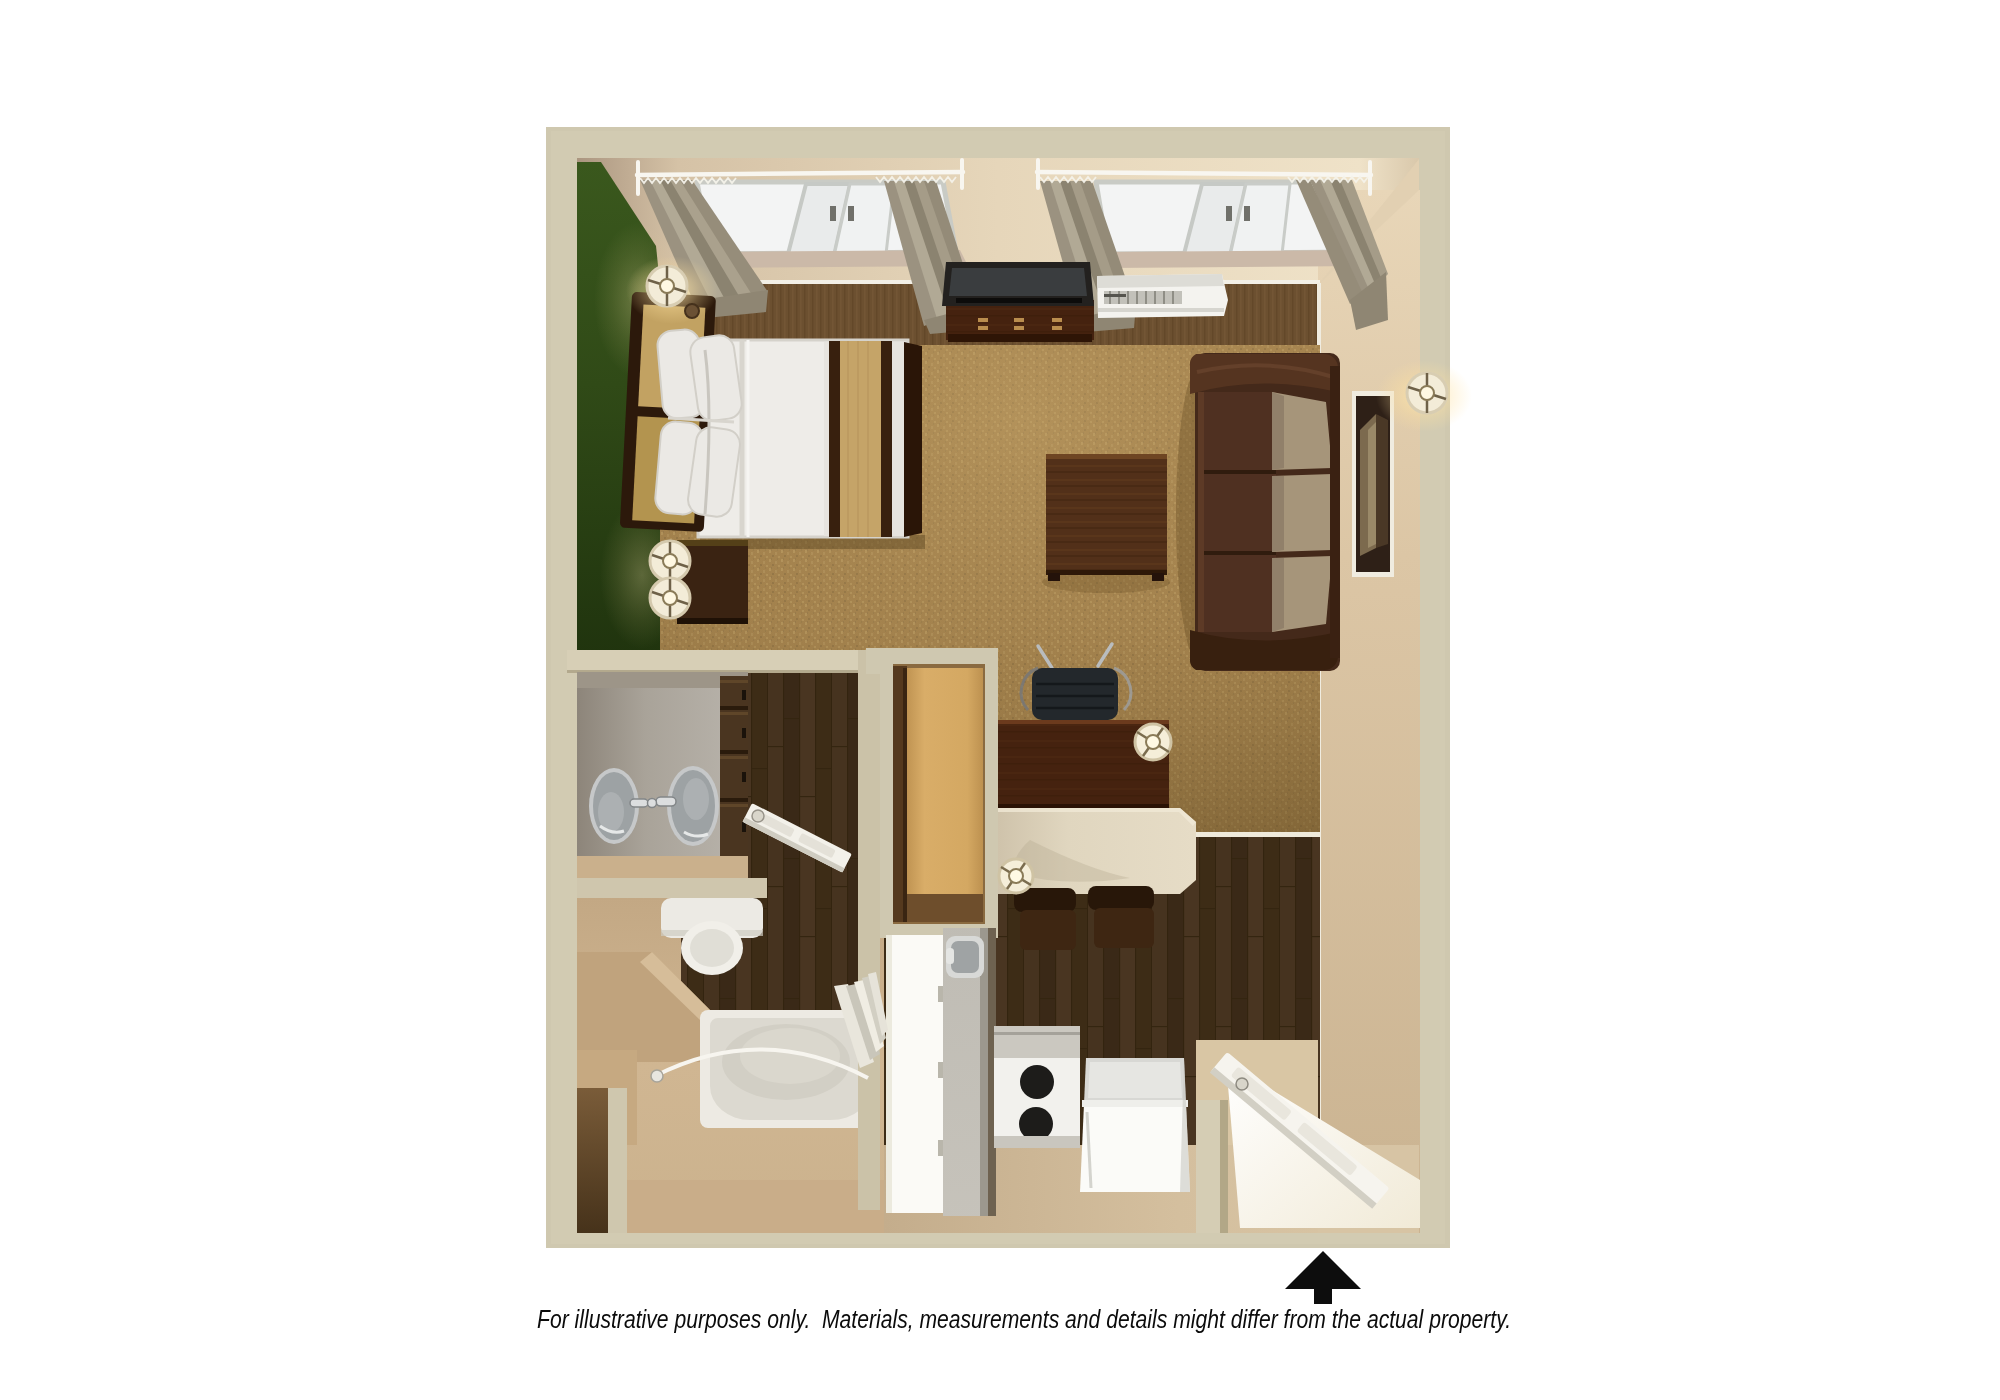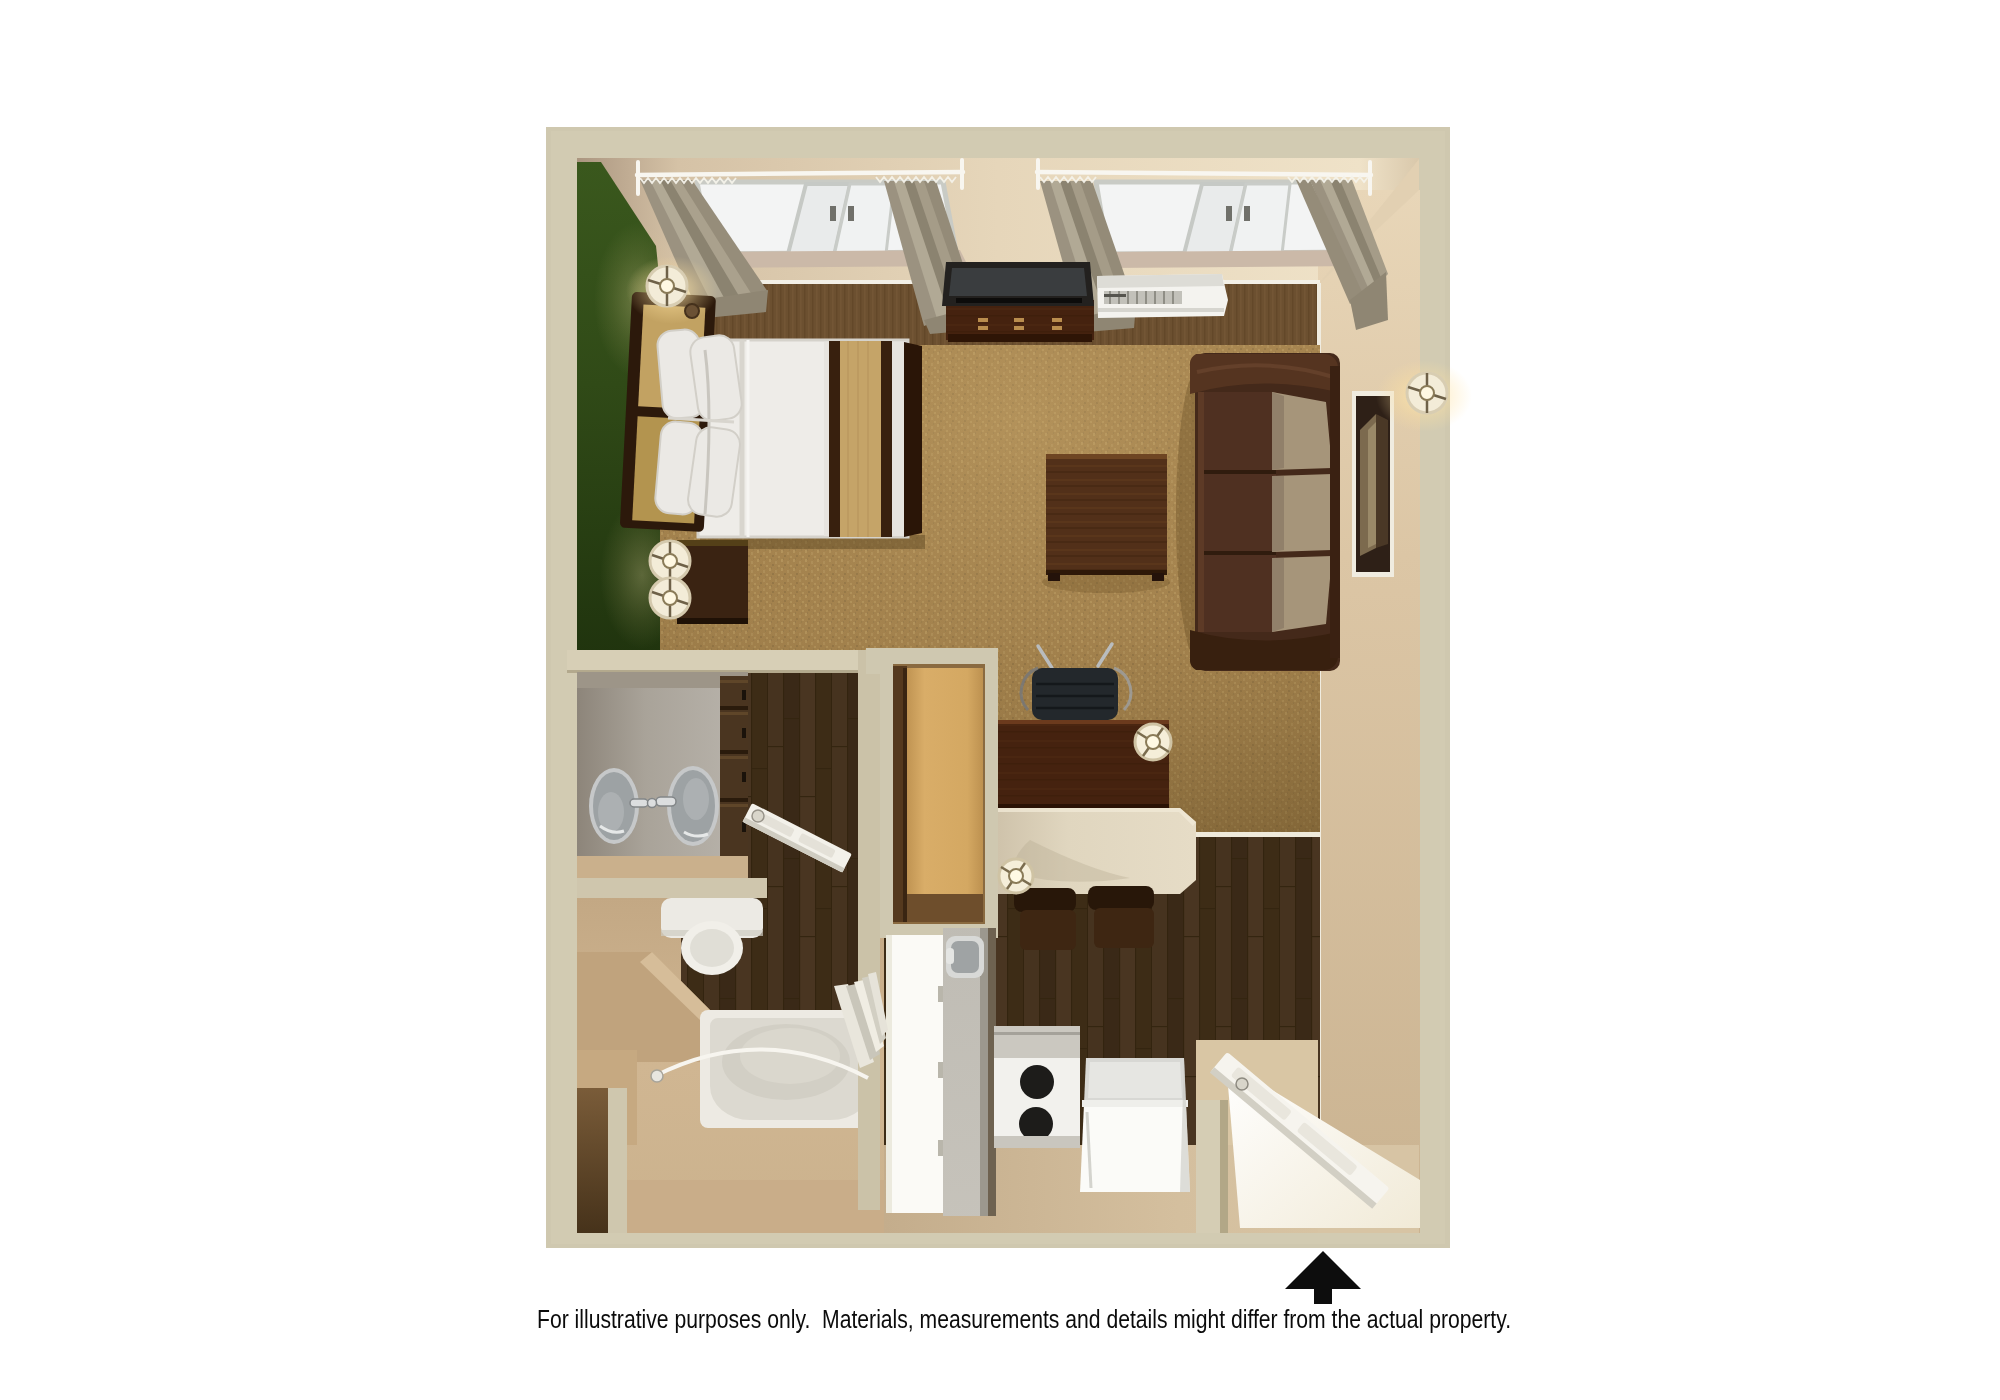--- a/index.html
+++ b/index.html
@@ -1,16 +1,16 @@
 <!DOCTYPE html>
 <html><head>
 <meta charset="utf-8">
 <style>
 html,body{margin:0;padding:0;background:#ffffff;}
-.page{width:1740px;height:1400px;position:relative;overflow:hidden;font-family:"Liberation Sans",sans-serif;}
+.page{width:1740px;height:1400px;position:relative;overflow:hidden;font-family:"Liberation Sans",sans-serif;font-style:italic;}
 </style>
 </head>
 <body>
 <div class="page">
 <svg width="2000" height="1400" viewBox="0 0 2000 1400">
 <defs>
 
 <pattern id="carpet" width="12" height="9" patternUnits="userSpaceOnUse">
   <rect width="12" height="9" fill="#a5834e"></rect>
   <rect x="1" y="1" width="2" height="3" fill="#b8985f" opacity="0.9"></rect>

